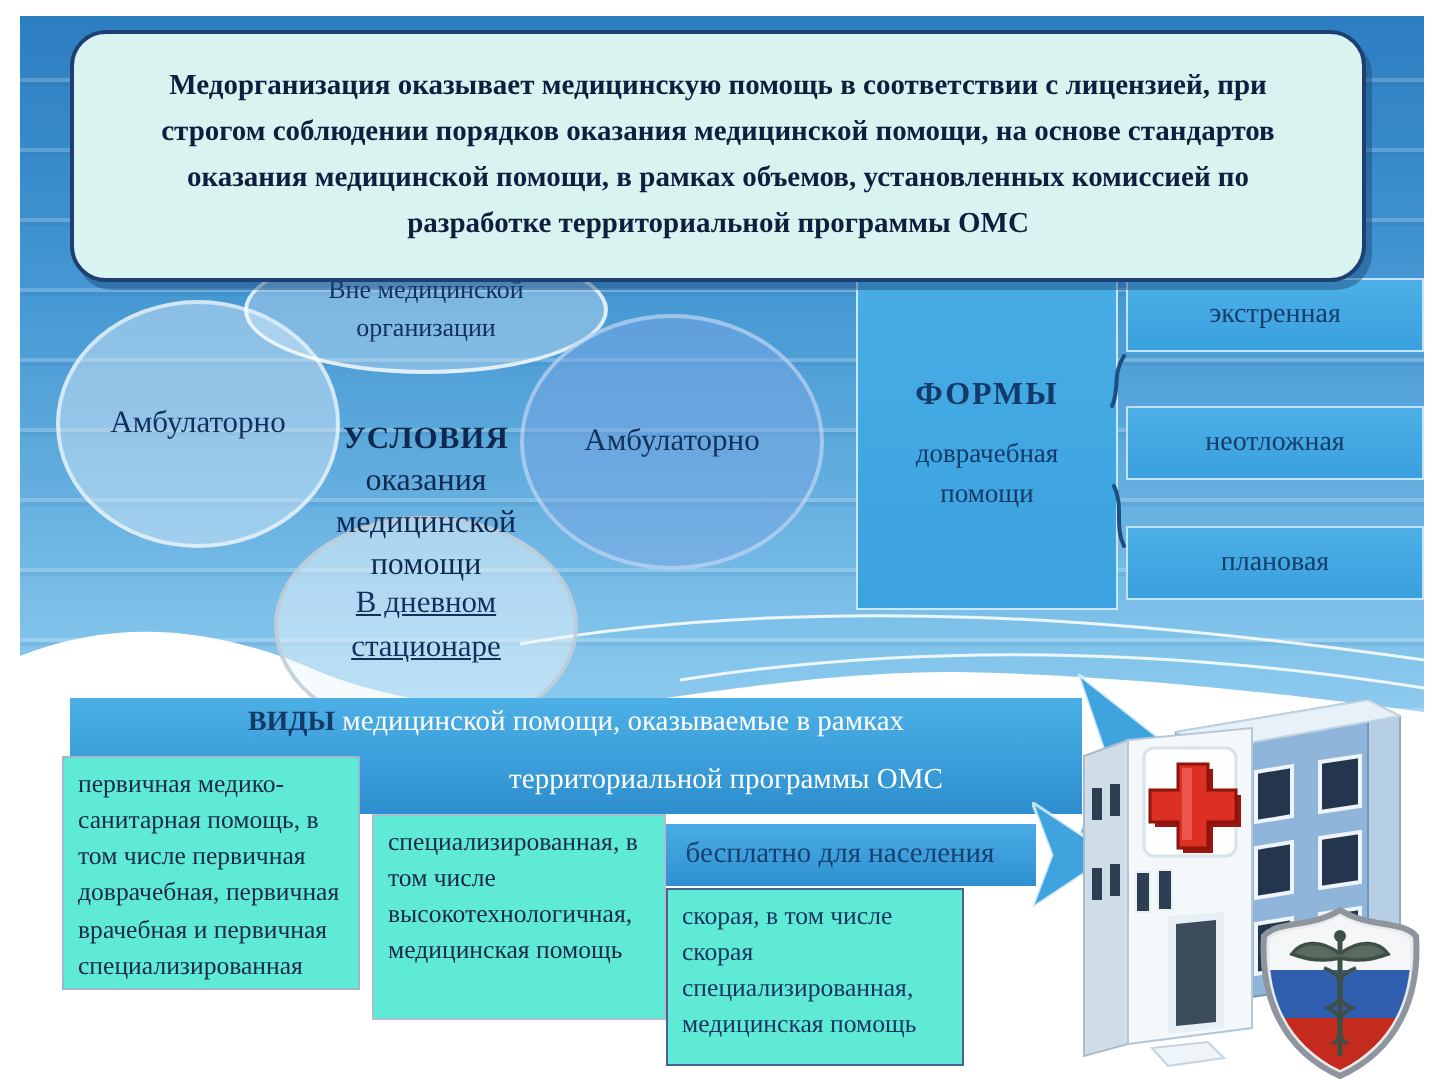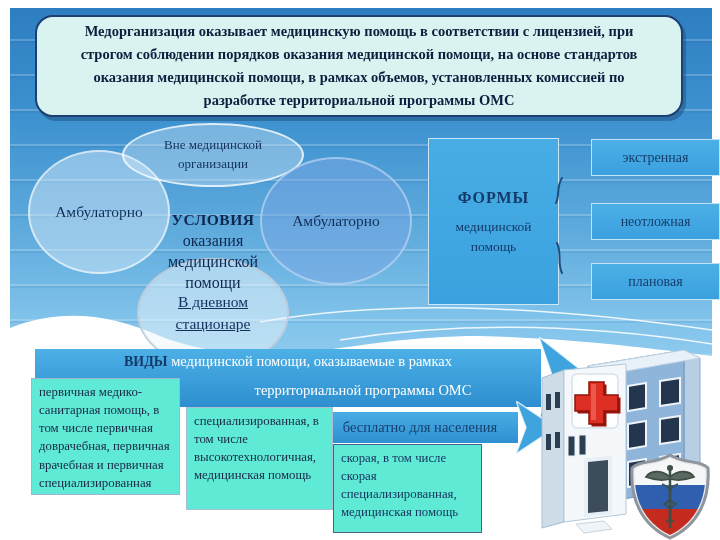--- a/index.html
+++ b/index.html
@@ -10,21 +10,21 @@
   
   .bg{
     position:absolute;left:10px;top:8px;width:702px;height:362px;z-index:1;
     background-image:
       repeating-linear-gradient(180deg, rgba(255,255,255,0) 0 31px, rgba(255,255,255,0.20) 31px 33px, rgba(15,70,130,0.08) 33px 35px),
       linear-gradient(180deg,#2d7ec1 0%, #3f93d0 32%, #5fabdd 62%, #7fc2ea 85%, #93cdf0 100%);
   }
   .wave{position:absolute;left:0;bottom:0;width:702px;height:78px;}
   
   .header-box{
-    position:absolute;left:35px;top:15px;width:648px;height:102px;z-index:4;box-sizing:border-box;
+    position:absolute;left:35px;top:15px;width:648px;height:126px;z-index:4;box-sizing:border-box;
     background:#d9f3f0;border:2px solid #1d3f72;border-radius:18px;
     box-shadow:3px 4px 0 rgba(25,70,120,0.45);
     display:flex;align-items:center;justify-content:center;
   }
   .header-box p{
     margin:0;padding:4px 24px;text-align:center;font-weight:bold;
     font-size:14.5px;line-height:1.6;color:#0e1e3e;
   }
   
   .ellipse{
@@ -50,25 +50,25 @@
   
   .forms-panel{
     position:absolute;left:428px;top:138px;width:131px;height:167px;z-index:2;box-sizing:border-box;
     background:linear-gradient(180deg,#48ade5 0%,#3ba2df 100%);
     border:1px solid rgba(235,246,253,0.8);
     text-align:center;color:#133a69;
   }
   .forms-panel .t{font-weight:bold;font-size:16px;letter-spacing:1px;margin-top:50px;}
   .forms-panel .s{font-size:13.5px;line-height:1.5;margin-top:10px;padding:0 12px;}
   .form-item{
-    position:absolute;left:563px;width:129px;height:37px;z-index:2;box-sizing:border-box;
+    position:absolute;left:563px;width:149px;height:37px;z-index:2;box-sizing:border-box;
     background:linear-gradient(180deg,#4cb0e6 0%,#3aa0de 100%);
     border:1px solid rgba(236,246,253,0.75);
     display:flex;align-items:center;justify-content:center;
-    font-size:14px;color:#153d6c;margin-left:28px;
+    font-size:14px;color:#153d6c;
   }
   .fi-1{top:139px;} .fi-2{top:203px;} .fi-3{top:263px;}
   .braces{position:absolute;left:551px;top:175px;width:18px;height:102px;z-index:2;}
   
   .banner{
     position:absolute;left:35px;top:349px;width:506px;height:58px;z-index:4;
     background:linear-gradient(180deg,#4cb0e6 0%,#2e8ecf 100%);
   }
   .banner-line1{
     position:absolute;left:35px;top:353px;width:506px;z-index:5;text-align:center;
@@ -126,21 +126,21 @@
   <div class="ellipse el-day">
     <span>В дневном стационаре</span>
   </div>
   <div class="center-label">
     <div class="big">УСЛОВИЯ</div>
     <div class="small">оказания медицинской помощи</div>
   </div>
 
   <div class="forms-panel">
     <div class="t">ФОРМЫ</div>
-    <div class="s">медицинской помощь</div>
+    <div class="s">доврачебная помощи</div>
   </div>
   <div class="form-item fi-1">
     <span>экстренная</span>
   </div>
   <div class="form-item fi-2">
     <span>неотложная</span>
   </div>
   <div class="form-item fi-3">
     <span>плановая</span>
   </div>

